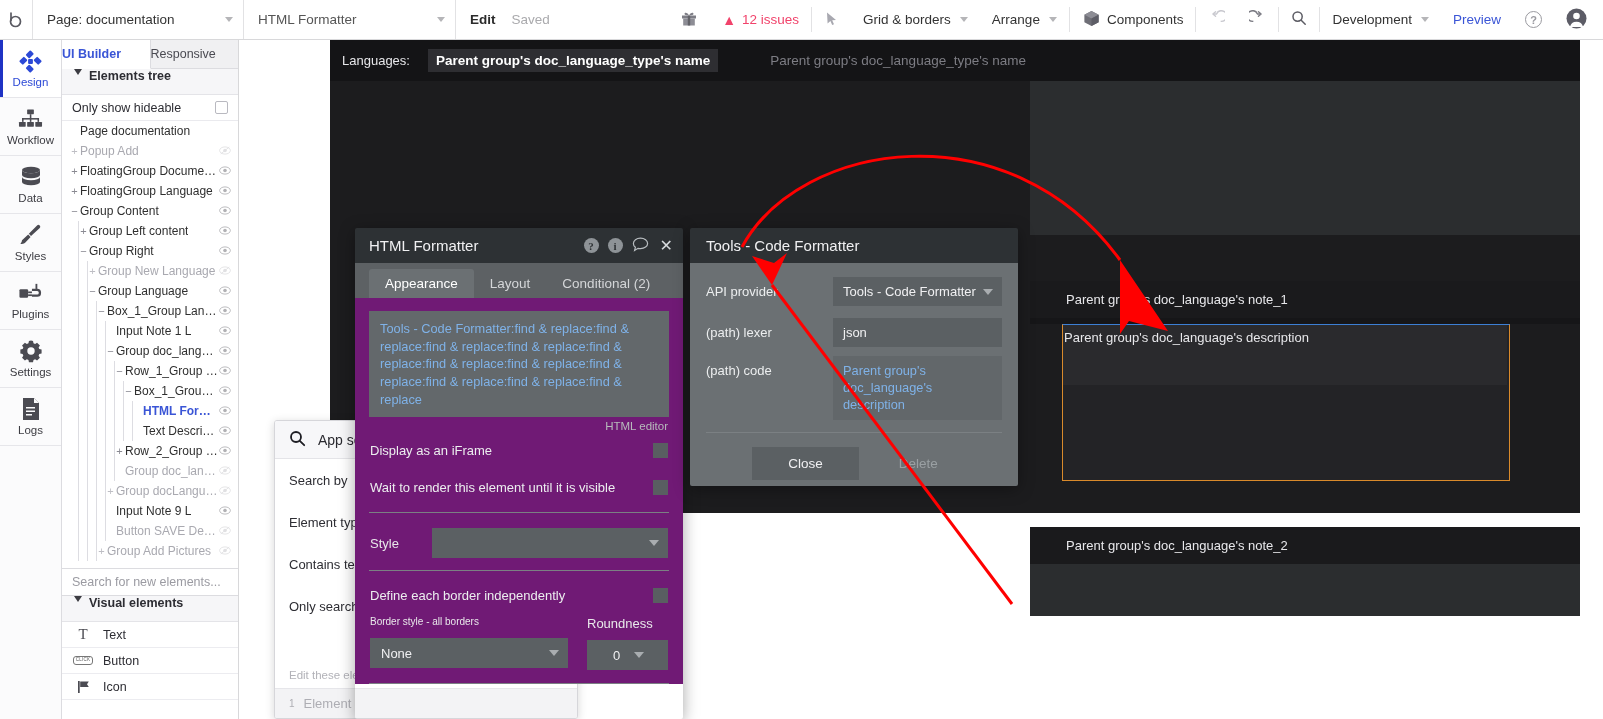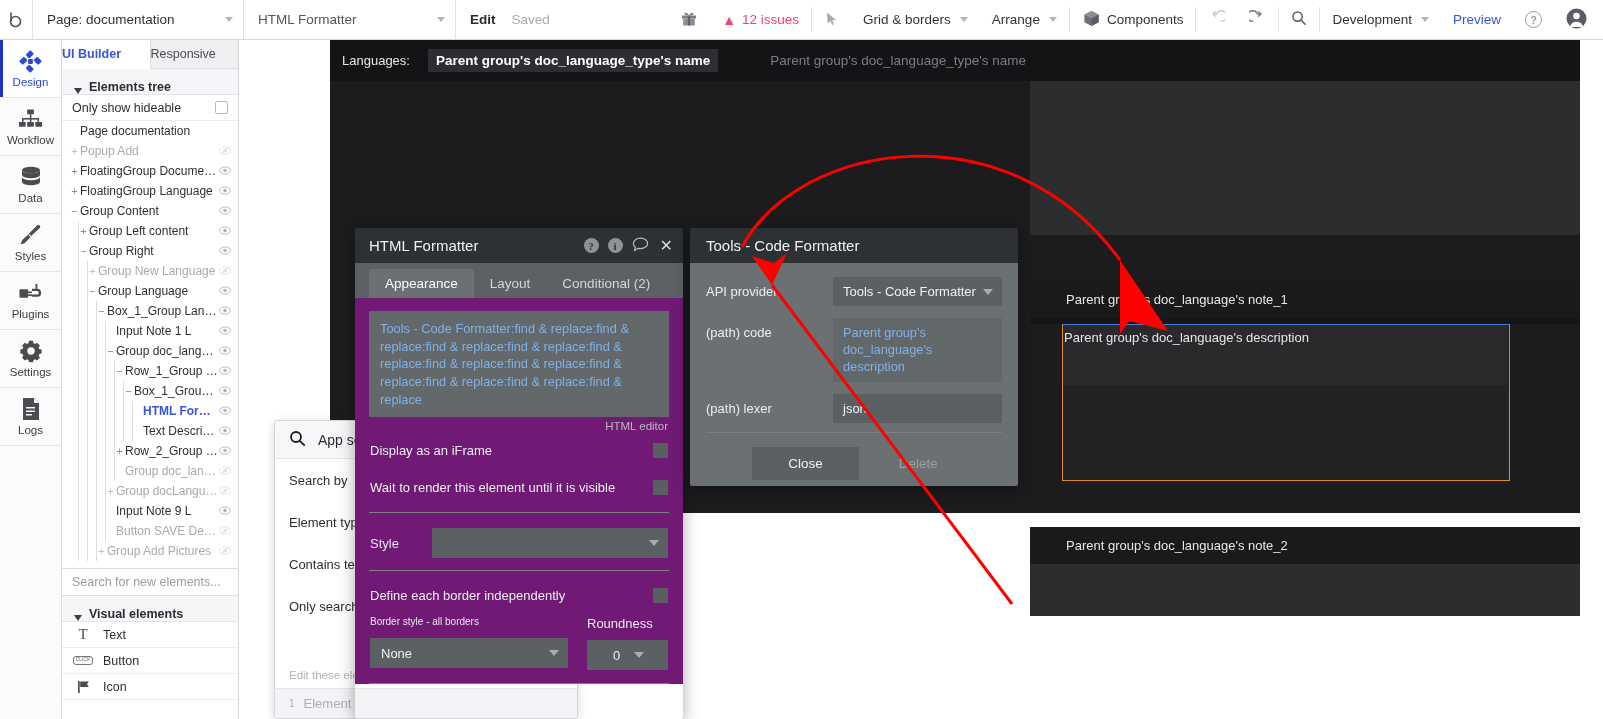--- a/index.html
+++ b/index.html
@@ -83,21 +83,21 @@
     background: #ffffff; border-right: 1px solid #d8d8da; overflow: hidden;
   }
   .lp-tabs { display: flex; height: 29px; border-bottom: 1px solid #dcdce0; background: #f3f3f5; }
   .lp-tab {
     flex: 1; display: flex; align-items: center; 
     font-size: 12.5px; color: #4a4a52; cursor: pointer; background: #f0f0f2;
     border-right: 1px solid #dcdce0;
   }
   .lp-tab.active { background: #ffffff; color: #3a55d6; font-weight: 700; border-bottom: 1px solid #fff; margin-bottom: -1px; }
   .lp-section {
-    height: 26px; display: flex; align-items: flex-end; gap: 7px; padding-left: 12px;
+    height: 26px; display: flex; align-items: flex-start; gap: 7px; padding-left: 12px;
     background: #f6f6f8; border-bottom: 1px solid #e4e4e8; font-size: 12.5px;
     color: #2d2d33; font-weight: 700; cursor: pointer;
   }
   .tri-d { width: 0; height: 0; border-left: 4.5px solid transparent; border-right: 4.5px solid transparent; border-top: 6px solid #3c3c42; }
   .lp-check {
     height: 26px; display: flex; align-items: center; justify-content: space-between;
     padding: 0 10px 0 10px; border-bottom: 1px solid #eaeaee; font-size: 12.5px; color: #2d2d33;
   }
   .cbox { width: 13px; height: 13px; border: 1px solid #b9b9c0; border-radius: 2px; background: #fff; cursor: pointer; }
   .tree { font-size: 12px; }
@@ -949,38 +949,38 @@
       <div class="frow">
         <span class="fl">API provider</span>
         <span class="fctl">
           <span class="fsel">
             <span>Tools - Code Formatter</span>
             <span class="caret-w"></span>
           </span>
         </span>
       </div>
 
+      <div class="frow" style="margin-bottom:9px">
+        <span class="fl">(path) lexer</span>
+        <span class="fctl">
+          <span class="ftext">
+            <span>json</span>
+          </span>
+        </span>
+      </div>
+
       <div class="frow">
         <span class="fl">(path) code</span>
         <span class="fctl">
           <span class="fdyn" style="display:block">
             <span>Parent group's doc_language's description</span>
           </span>
         </span>
       </div>
 
-      <div class="frow" style="margin-bottom:9px">
-        <span class="fl">(path) lexer</span>
-        <span class="fctl">
-          <span class="ftext">
-            <span>json</span>
-          </span>
-        </span>
-      </div>
-
       <div class="tcf-hr"></div>
     </div>
 
     <div class="tcf-btns">
       <span class="btn-close">Close</span>
       <span class="btn-del">Delete</span>
     </div>
 
   </div>
 

